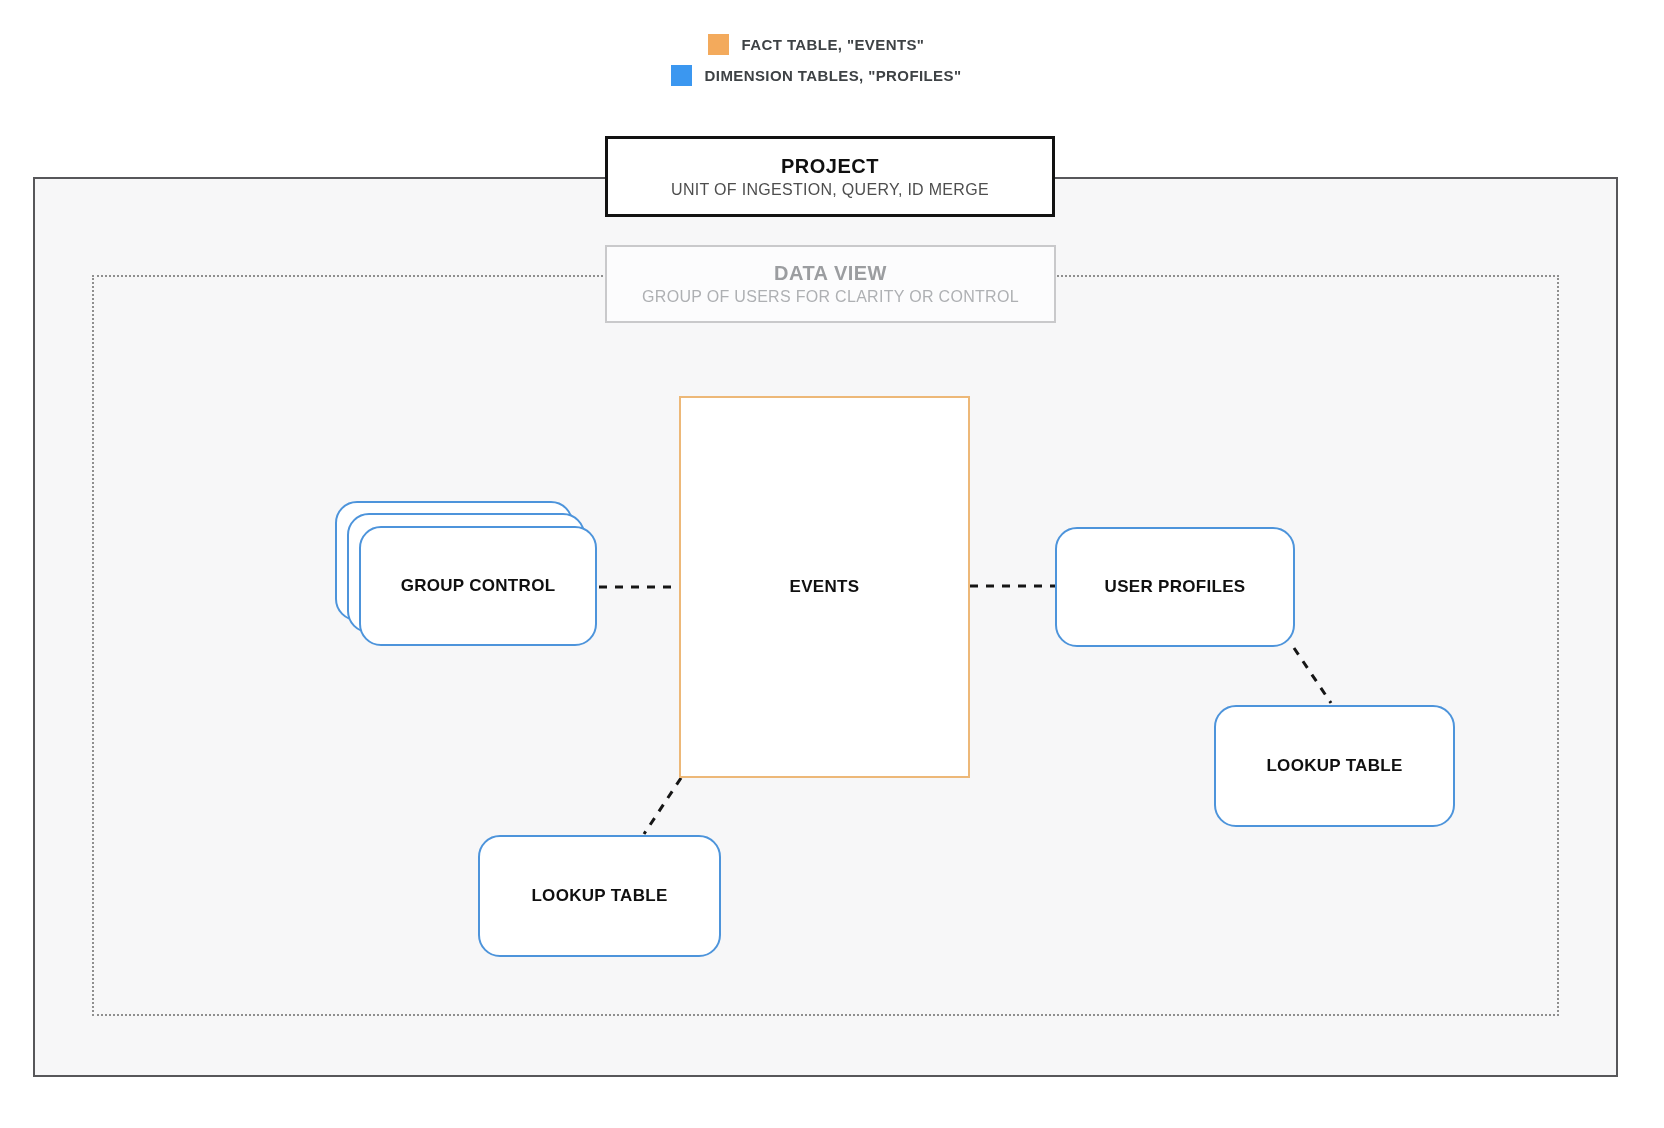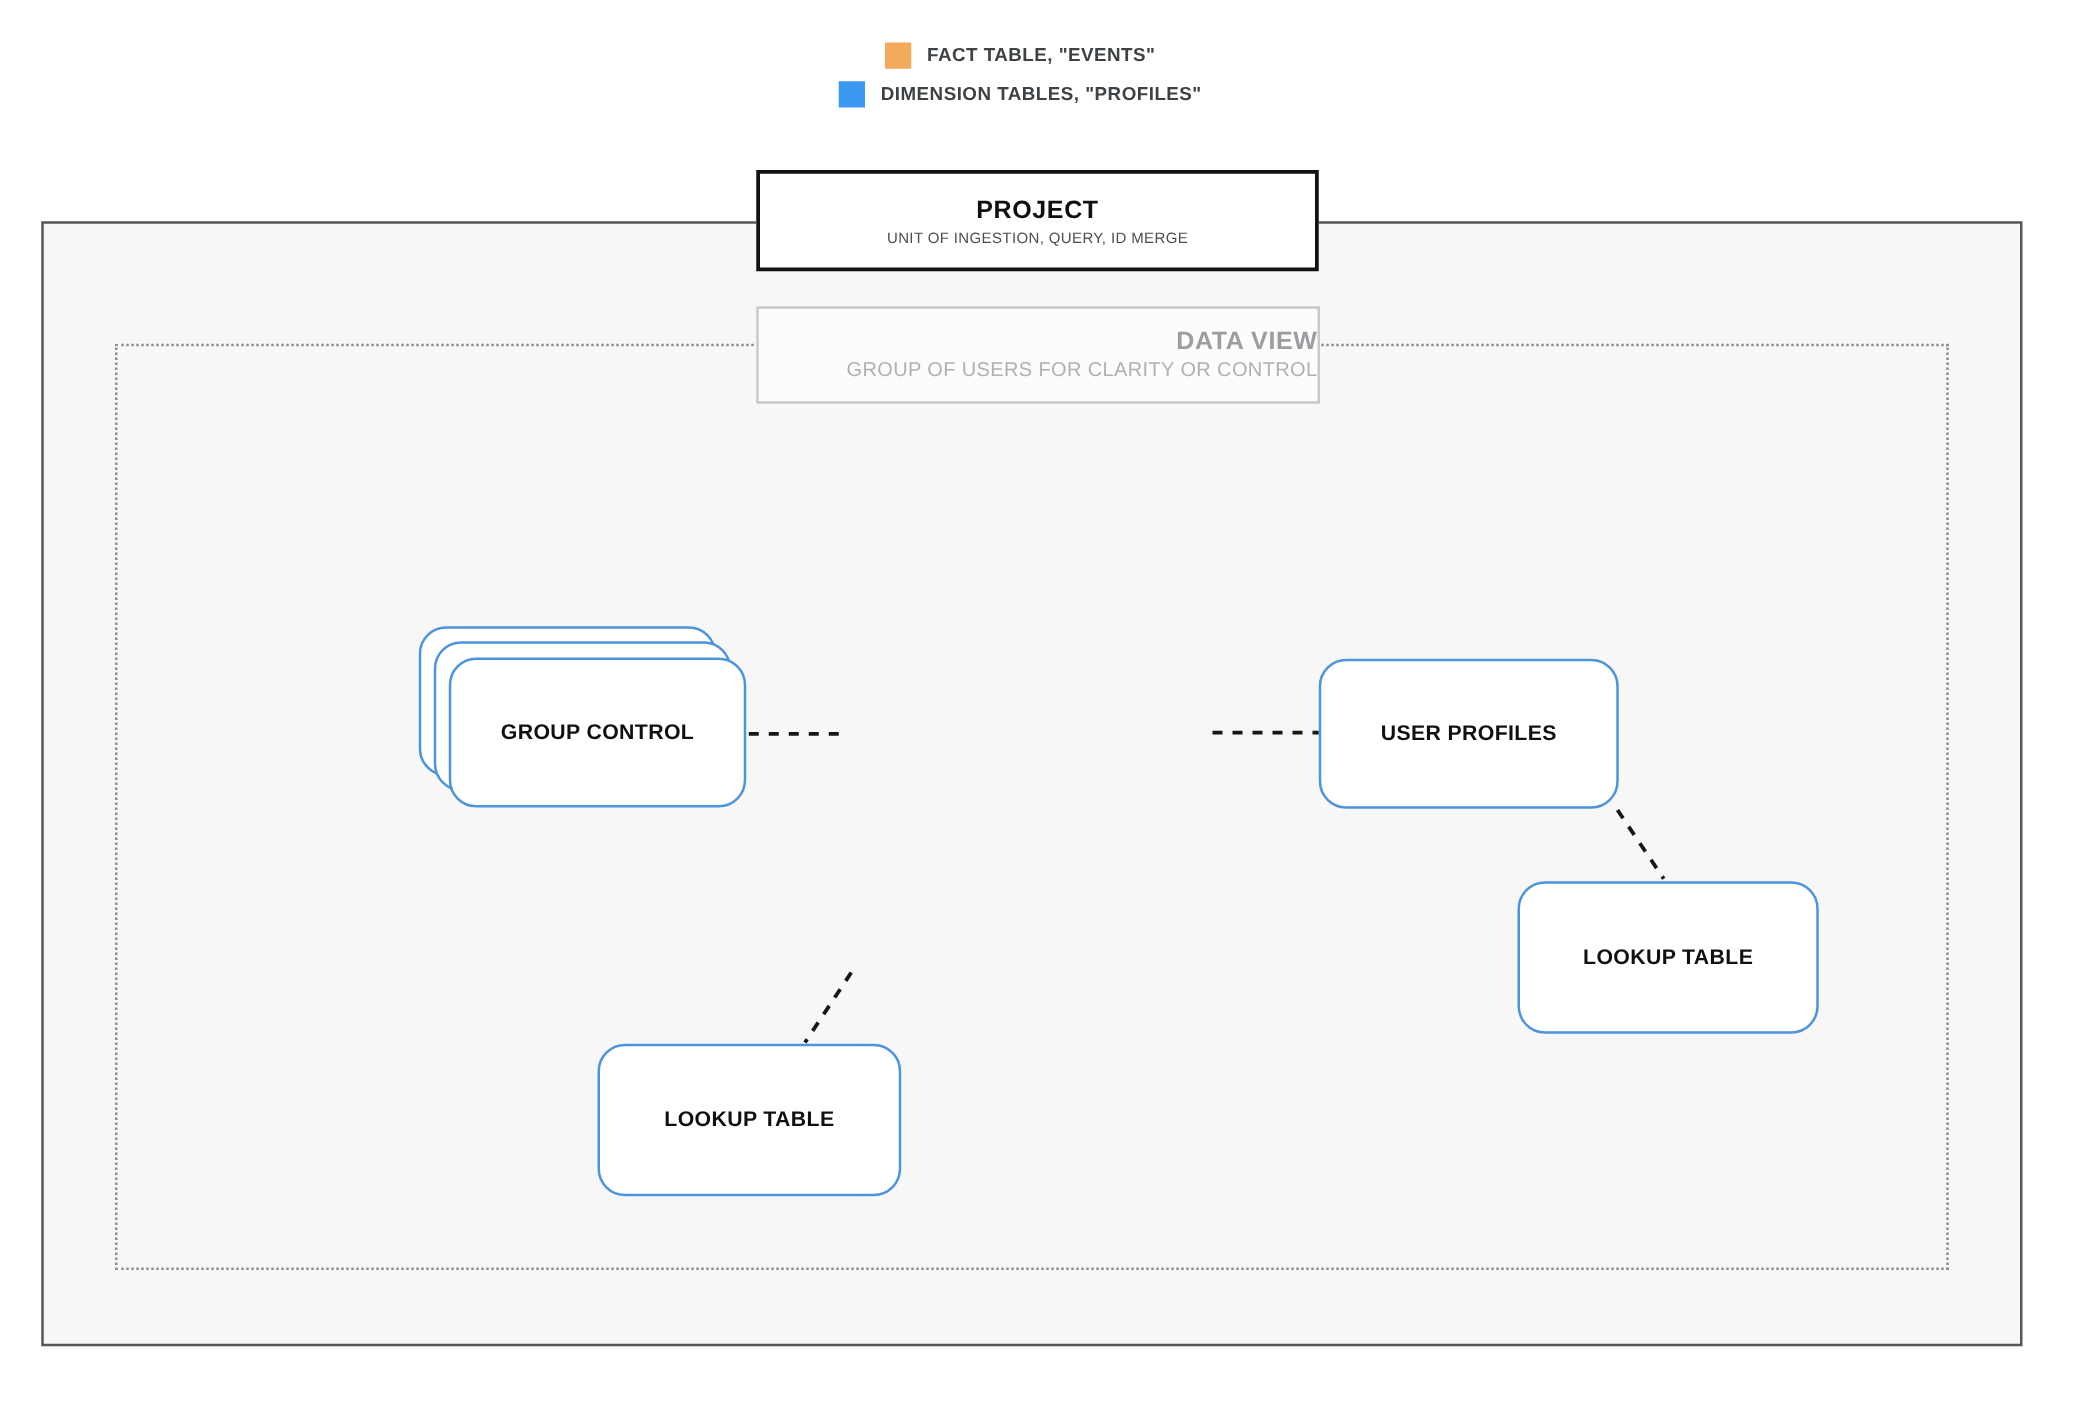--- a/index.html
+++ b/index.html
@@ -25,26 +25,26 @@
   .swatch { width:21px; height:21px; display:inline-block; flex:0 0 auto; }
   .legend-label { font-size:15px; font-weight:bold; color:#3e4245; letter-spacing:0.4px; white-space:nowrap; }
 
   
   .project-box {
     position:absolute; left:605px; top:136px; width:450px; height:81px;
     background:#ffffff; border:3px solid #121212; box-sizing:border-box; z-index:5;
     display:flex; flex-direction:column; align-items:center; justify-content:center; gap:3px;
   }
   .project-title { font-size:20px; font-weight:bold; color:#101010; letter-spacing:0.5px; }
-  .project-subtitle { font-size:12px; color:#4e4e4e; letter-spacing:0.3px; }
+  .project-subtitle { font-size:16px; color:#4e4e4e; letter-spacing:0.3px; }
 
   .dataview-box {
     position:absolute; left:605px; top:245px; width:451px; height:78px;
     background:#fcfcfd; border:2px solid #c9c9cb; box-sizing:border-box; z-index:5;
-    display:flex; flex-direction:column; align-items:flex-end; justify-content:center; gap:3px;
+    display:flex; flex-direction:column; align-items:center; justify-content:center; gap:3px;
   }
   .dataview-title { font-size:20px; font-weight:bold; color:#9b9da0; letter-spacing:0.5px; }
   .dataview-subtitle { font-size:16px; color:#aeb0b3; letter-spacing:0.3px; }
 
   
   .node {
     position:absolute; background:#ffffff; box-sizing:border-box;
     display:flex; align-items:center; justify-content:center;
     font-weight:bold; color:#101010; font-size:17px; letter-spacing:0.3px; white-space:nowrap;
   }
@@ -96,20 +96,23 @@
     <div class="dataview-title">DATA VIEW</div>
     <div class="dataview-subtitle">GROUP OF USERS FOR CLARITY OR CONTROL</div>
   </div>
 
   <div class="node rounded group-back" style="border-color: rgb(77, 148, 219);"></div>
   <div class="node rounded group-mid" style="border-color: rgb(77, 148, 219);"></div>
   <div class="node rounded group-front" style="border-color: rgb(77, 148, 219);">
     <span>GROUP CONTROL</span>
   </div>
 
+  <div class="node events" style="border-color: rgb(237, 184, 120);">
+    <span>EVENTS</span>
+  </div>
 
   <div class="node rounded user-profiles" style="border-color: rgb(77, 148, 219);">
     <span>USER PROFILES</span>
   </div>
 
   <div class="node rounded lookup-right" style="border-color: rgb(77, 148, 219);">
     <span>LOOKUP TABLE</span>
   </div>
 
   <div class="node rounded lookup-bottom" style="border-color: rgb(77, 148, 219);">

